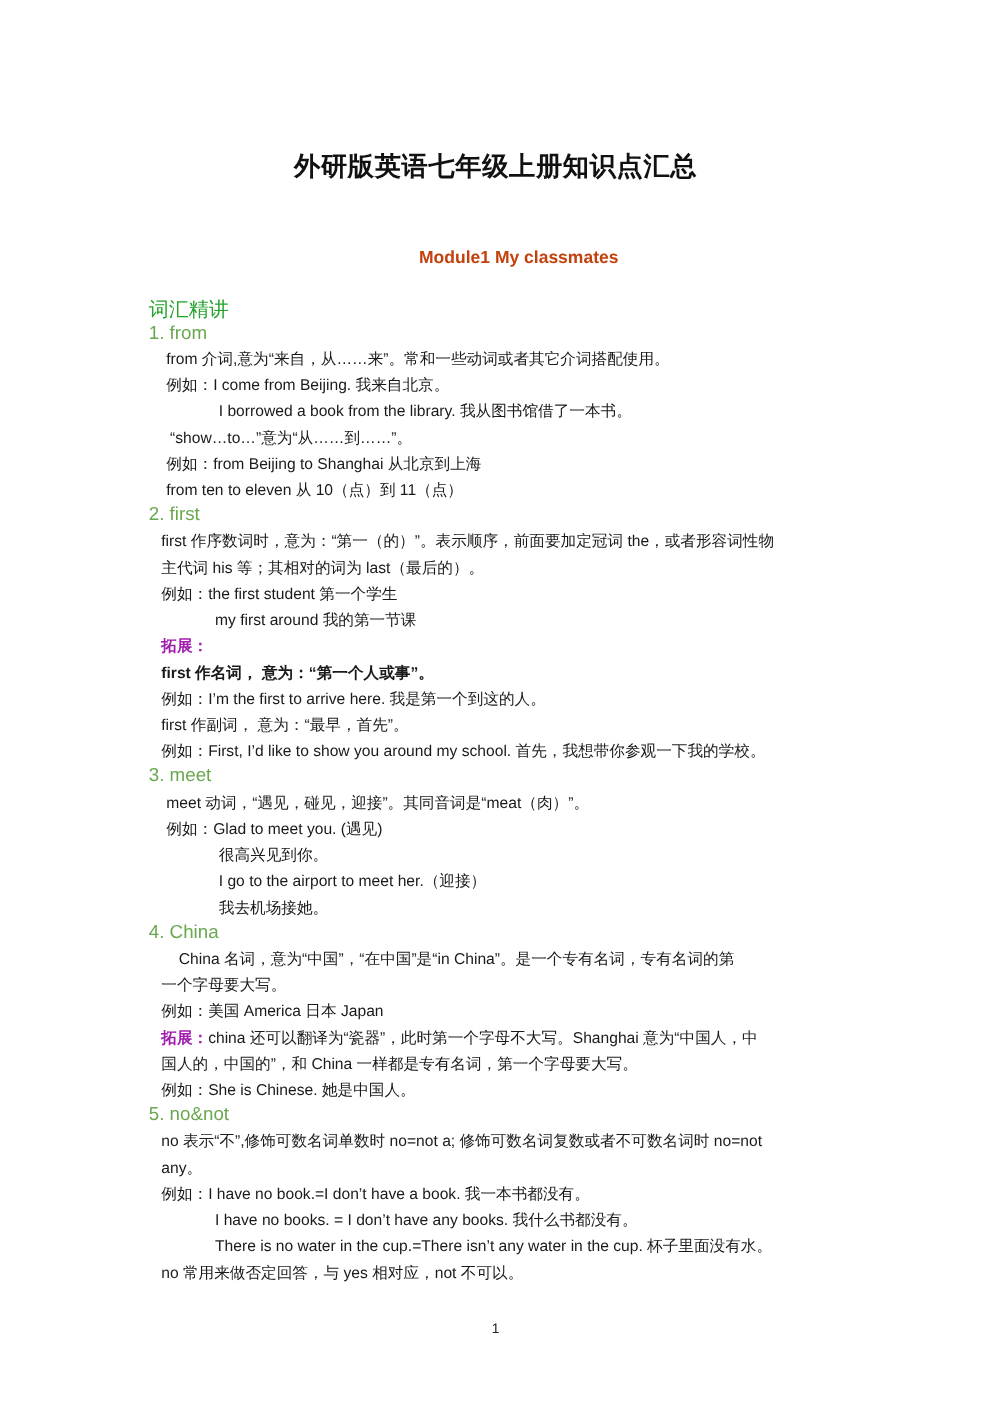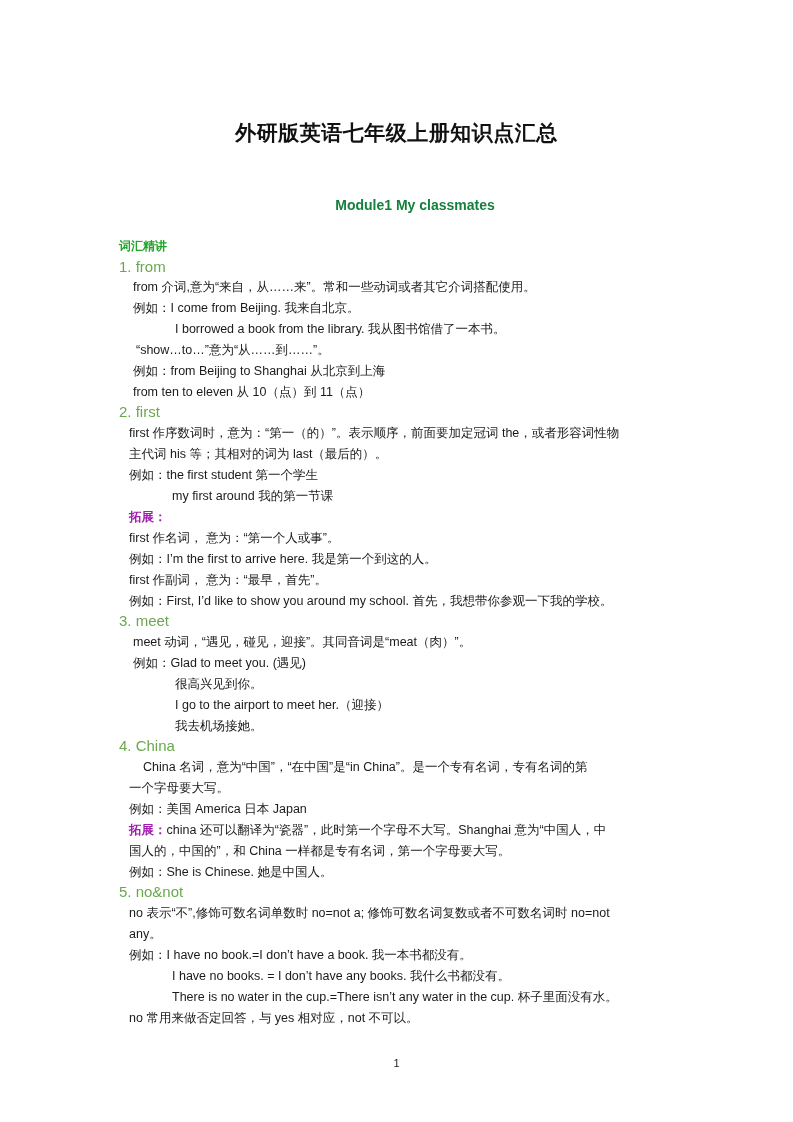--- a/index.html
+++ b/index.html
@@ -12,25 +12,25 @@
       overflow: hidden;
     }
     .page { position: absolute; left: 0; top: 16px; width: 785px; height: 1122px; }
     .doc-title {
       position: absolute; left: 0; width: 793px; top: 103px;
       text-align: center; font-size: 21px; font-weight: bold; color: #111;
       letter-spacing: 0.5px;
     }
     .module-title {
       position: absolute; left: 0; width: 793px; top: 181px;
-      text-align: center; font-size: 14px; font-weight: bold; color: #15803d; padding-left: 37px;
+      text-align: center; font-size: 14px; font-weight: bold; color: #c2410c; padding-left: 37px;
     }
     .section-head {
       position: absolute; left: 119px; top: 222px;
-      font-size: 12px; font-weight: bold; color: #22a32a;
+      font-size: 16px; font-weight: normal; color: #22a32a;
     }
     .line {
       position: absolute; white-space: nowrap; line-height: 18px; font-size: 12.5px;
     }
     .item-head { color: #6aa84f; font-weight: normal; font-size: 15px; }
     .ext { color: #a21caf; font-weight: bold; }
     .page-num {
       position: absolute; left: 0; width: 793px; top: 1041px;
       text-align: center; font-size: 11px; color: #222;
     }
@@ -50,21 +50,21 @@
       <div class="line" style="left: 175px; top: 304px;">I borrowed a book from the library.  我从图书馆借了一本书。</div>
       <div class="line" style="left: 136px; top: 325px;">“show…to…”意为“从……到……”。</div>
       <div class="line" style="left: 133px; top: 346px;">例如：from Beijing to Shanghai    从北京到上海</div>
       <div class="line" style="left: 133px; top: 367px;">from ten to eleven  从 10（点）到 11（点）</div>
       <div class="line item-head" style="left: 119px; top: 387px;">2. first</div>
       <div class="line" style="left: 129px; top: 408px;">first  作序数词时，意为：“第一（的）”。表示顺序，前面要加定冠词 the，或者形容词性物</div>
       <div class="line" style="left: 129px; top: 429px;">主代词 his 等；其相对的词为 last（最后的）。</div>
       <div class="line" style="left: 129px; top: 450px;">例如：the first student  第一个学生</div>
       <div class="line" style="left: 172px; top: 471px;">my first around  我的第一节课</div>
       <div class="line ext" style="left: 129px; top: 492px;">拓展：</div>
-      <div class="line" style="left: 129px; top: 513px;">first  作名词，   意为：“第一个人或事”。</div>
+      <div class="line" style="left: 129px; top: 513px; font-weight: bold;">first  作名词，   意为：“第一个人或事”。</div>
       <div class="line" style="left: 129px; top: 534px;">例如：I’m the first to arrive here.  我是第一个到这的人。</div>
       <div class="line" style="left: 129px; top: 555px;">first  作副词，   意为：“最早，首先”。</div>
       <div class="line" style="left: 129px; top: 576px;">例如：First, I’d like to show you around my school.  首先，我想带你参观一下我的学校。</div>
       <div class="line item-head" style="left: 119px; top: 596px;">3. meet</div>
       <div class="line" style="left: 133px; top: 617px;">meet  动词，“遇见，碰见，迎接”。其同音词是“meat（肉）”。</div>
       <div class="line" style="left: 133px; top: 638px;">例如：Glad to meet you. (遇见)</div>
       <div class="line" style="left: 175px; top: 659px;">很高兴见到你。</div>
       <div class="line" style="left: 175px; top: 680px;">I go to the airport to meet her.（迎接）</div>
       <div class="line" style="left: 175px; top: 701px;">我去机场接她。</div>
       <div class="line item-head" style="left: 119px; top: 721px;">4. China</div>

